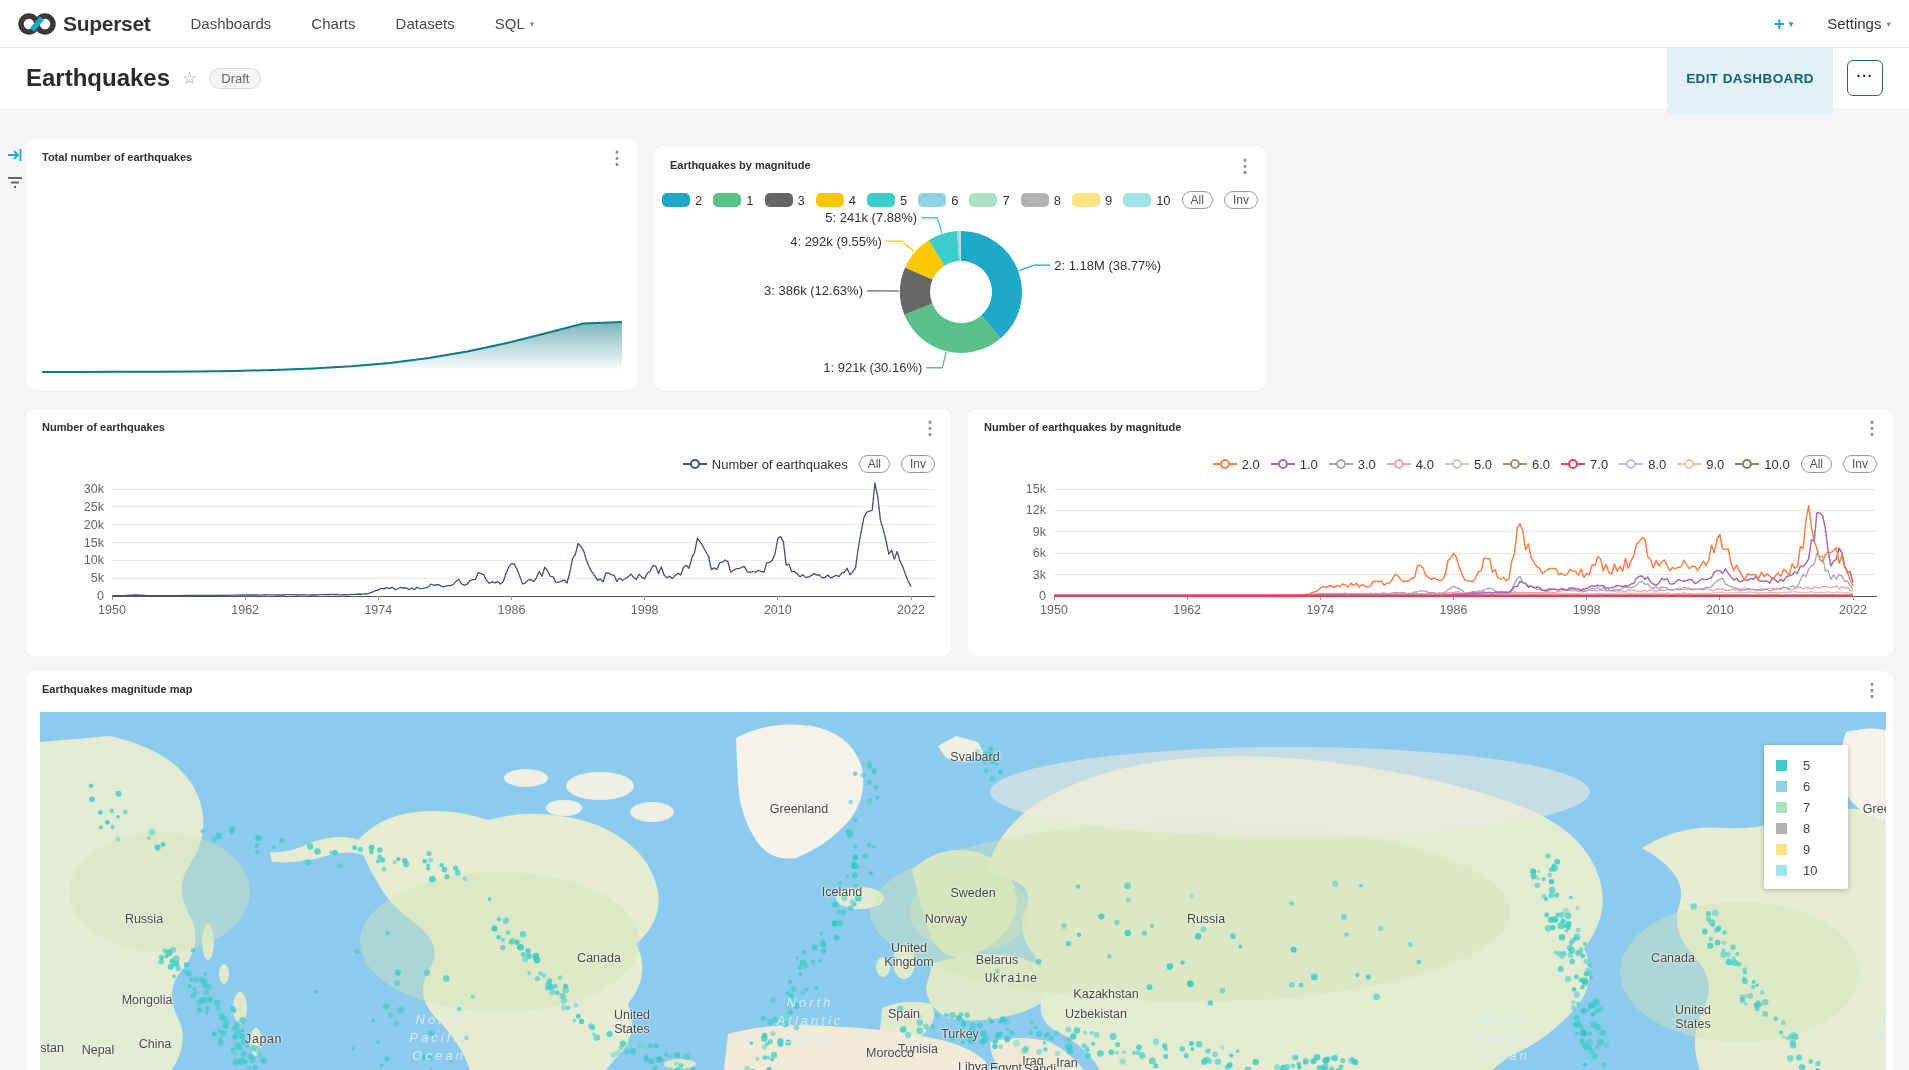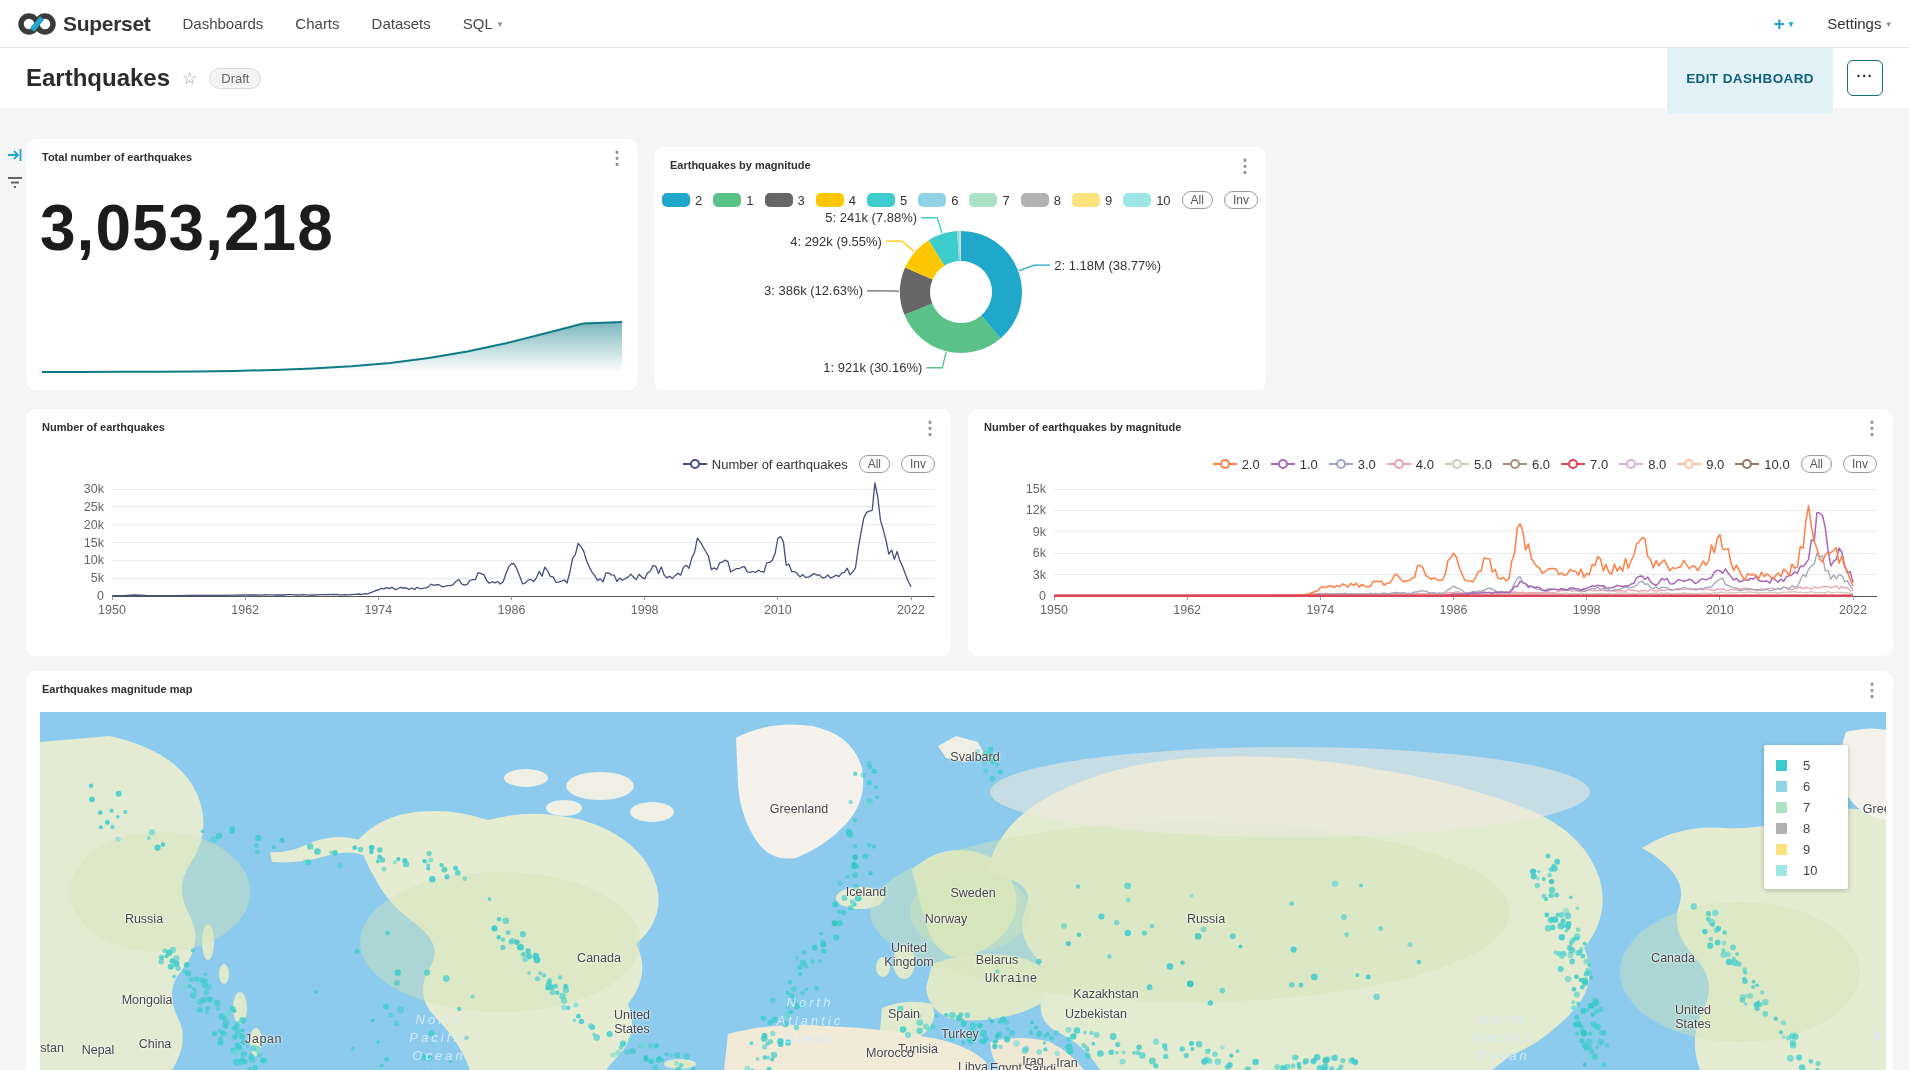--- a/index.html
+++ b/index.html
@@ -4,21 +4,21 @@
 <style>
   * { margin:0; padding:0; box-sizing:border-box; }
   html,body { width:1909px; height:1070px; overflow:hidden; }
   body { position:relative; background:#F5F5F5; font-family:"Liberation Sans",sans-serif; color:#333; }
 
   
   .navbar { position:absolute; left:0; top:0; width:1909px; height:48px; background:#fff;
             border-bottom:1px solid #E8E8E8; display:flex; align-items:center; padding:0 18px; z-index:5; }
   .logo { display:flex; align-items:center; gap:7px; cursor:pointer; }
   .brand { font-size:21px; font-weight:bold; color:#333; letter-spacing:-0.3px; }
-  .navitem { font-size:15px; color:#484848; margin-left:32px; cursor:pointer; display:flex; align-items:center; gap:5px;}
+  .navitem { font-size:15px; color:#484848; margin-left:40px; cursor:pointer; display:flex; align-items:center; gap:5px;}
   .caret { font-size:9px; color:#8c8c8c; }
   .nav-right { margin-left:auto; display:flex; align-items:center; gap:34px; }
   .plusbtn { color:#20A7C9; font-size:19px; font-weight:bold; display:flex; align-items:center; gap:4px; cursor:pointer;}
   .plusbtn .caret { color:#20A7C9; }
   .settings { font-size:15px; color:#333; display:flex; align-items:center; gap:5px; cursor:pointer; }
 
   
   .pagehead { position:absolute; left:0; top:48px; width:1909px; height:60px; background:#fff;
               display:flex; align-items:center; padding:0 26px; }
   .pagetitle { font-size:24px; font-weight:bold; color:#2b2b2b; }
@@ -121,21 +121,20 @@
 </div>
 <div class="railicon" style="top:176px;">
   <svg width="16" height="14" viewBox="0 0 16 14">
     <path d="M1,2 H15 M4,6.5 H12 M7,11 H9" stroke="#666" stroke-width="1.8" fill="none"></path>
   </svg>
 </div>
 
 <section class="card" id="c1">
   <h3>Total number of earthquakes</h3>
   <span class="kebab">⋮</span>
-  <div class="bignum">3,053,218</div>
   <svg id="spark" width="580" height="64">
       <defs>
         <linearGradient id="sg" x1="0" y1="0" x2="0" y2="1">
           <stop offset="0%" stop-color="rgba(13,123,133,0.55)"></stop>
           <stop offset="100%" stop-color="rgba(13,123,133,0)"></stop>
         </linearGradient>
       </defs>
       <path d="M0.0,57.9L38.7,57.9L77.3,57.8L116.0,57.7L154.7,57.5L193.3,56.9L232.0,55.9L270.7,54.4L309.3,52.3L348.0,49.0L386.7,44.1L425.3,37.5L464.0,29.3L502.7,19.5L541.3,9.6L580.0,8.0L580,58L0,58Z" fill="url(#sg)"></path>
       <path d="M0.0,57.9L38.7,57.9L77.3,57.8L116.0,57.7L154.7,57.5L193.3,56.9L232.0,55.9L270.7,54.4L309.3,52.3L348.0,49.0L386.7,44.1L425.3,37.5L464.0,29.3L502.7,19.5L541.3,9.6L580.0,8.0" fill="none" stroke="#0D7B85" stroke-width="2"></path>
     </svg>
@@ -1160,21 +1159,21 @@
           <circle cx="383.3" cy="344.7" r="2.8" fill="#3CCCCB" opacity="0.66"></circle>
           <circle cx="337.0" cy="358.2" r="2.5" fill="#6FD8D6" opacity="0.83"></circle>
           <circle cx="341.5" cy="353.6" r="2.1" fill="#3CCCCB" opacity="0.76"></circle>
           <circle cx="337.9" cy="330.1" r="1.8" fill="#3CCCCB" opacity="0.84"></circle>
           <circle cx="312.9" cy="336.4" r="2.0" fill="#3CCCCB" opacity="0.63"></circle>
         </g>
       </svg>
     <div id="mapLabels">
         <div class="maplabel" style="left: 935px; top: 45px;">Svalbard</div>
         <div class="maplabel" style="left: 759px; top: 97px;">Greenland</div>
-        <div class="maplabel" style="left: 826px; top: 180px; text-align: right;">Iceland</div>
+        <div class="maplabel" style="left: 802px; top: 180px; text-align: right;">Iceland</div>
         <div class="maplabel" style="left: 933px; top: 181px;">Sweden</div>
         <div class="maplabel" style="left: 906px; top: 207px;">Norway</div>
         <div class="maplabel" style="left: 869px; top: 243px;">United
 Kingdom</div>
         <div class="maplabel" style="left: 957px; top: 248px;">Belarus</div>
         <div class="maplabel" style="left: 971px; top: 267px; font-family: Liberation Mono, monospace;">Ukraine</div>
         <div class="maplabel" style="left: 864px; top: 302px;">Spain</div>
         <div class="maplabel" style="left: 1066px; top: 282px;">Kazakhstan</div>
         <div class="maplabel" style="left: 1056px; top: 302px;">Uzbekistan</div>
         <div class="maplabel" style="left: 920px; top: 322px;">Turkey</div>

